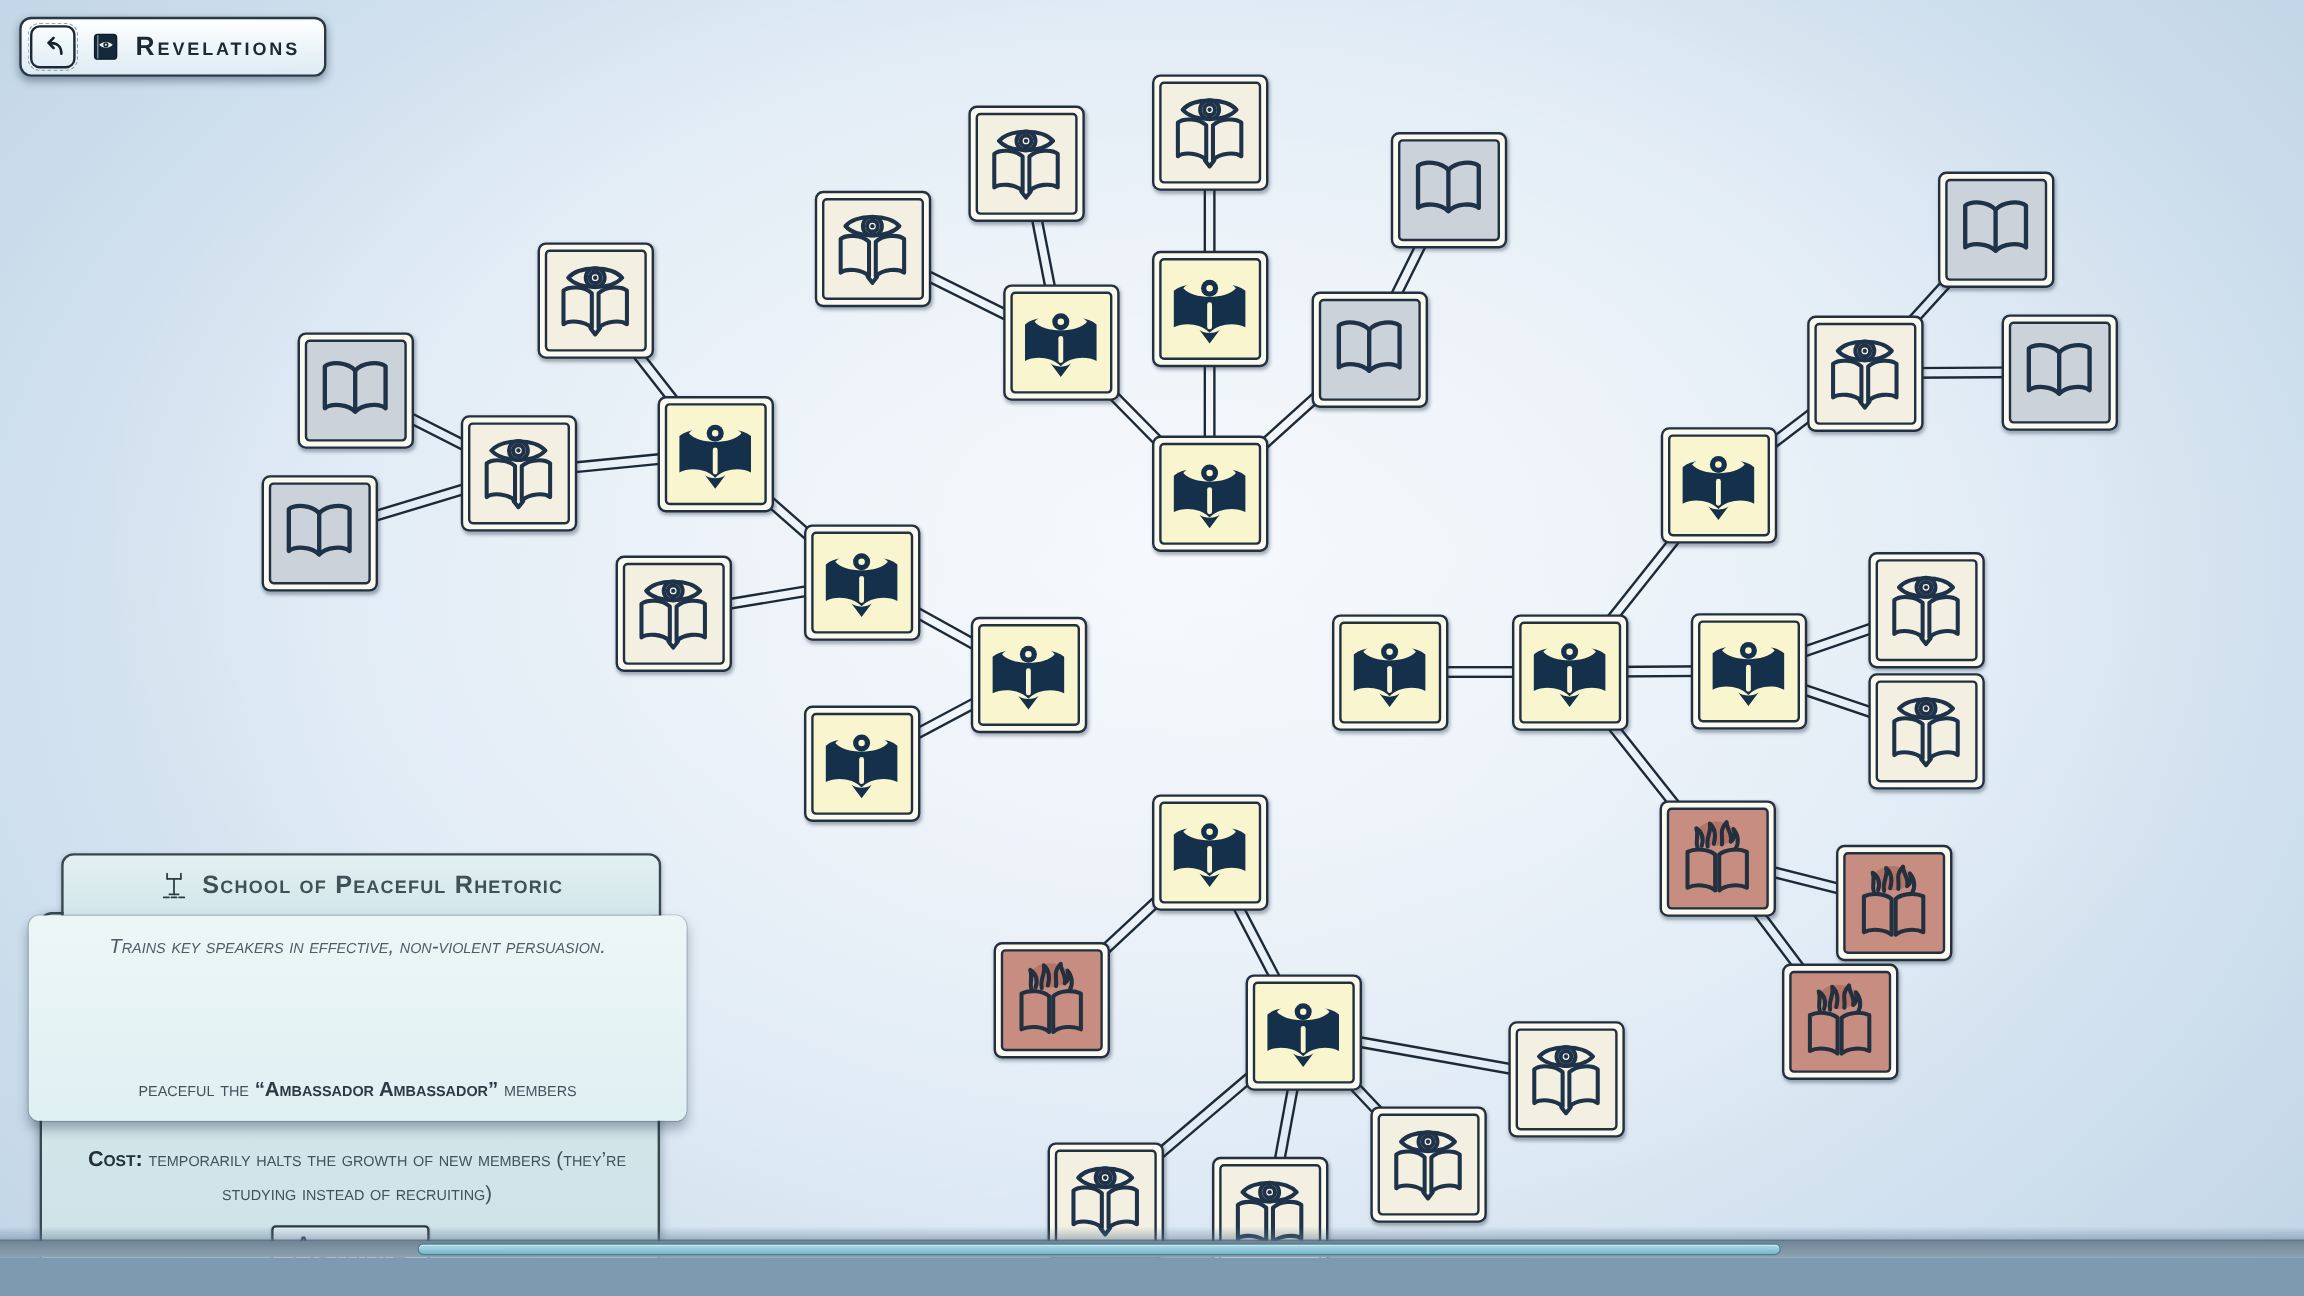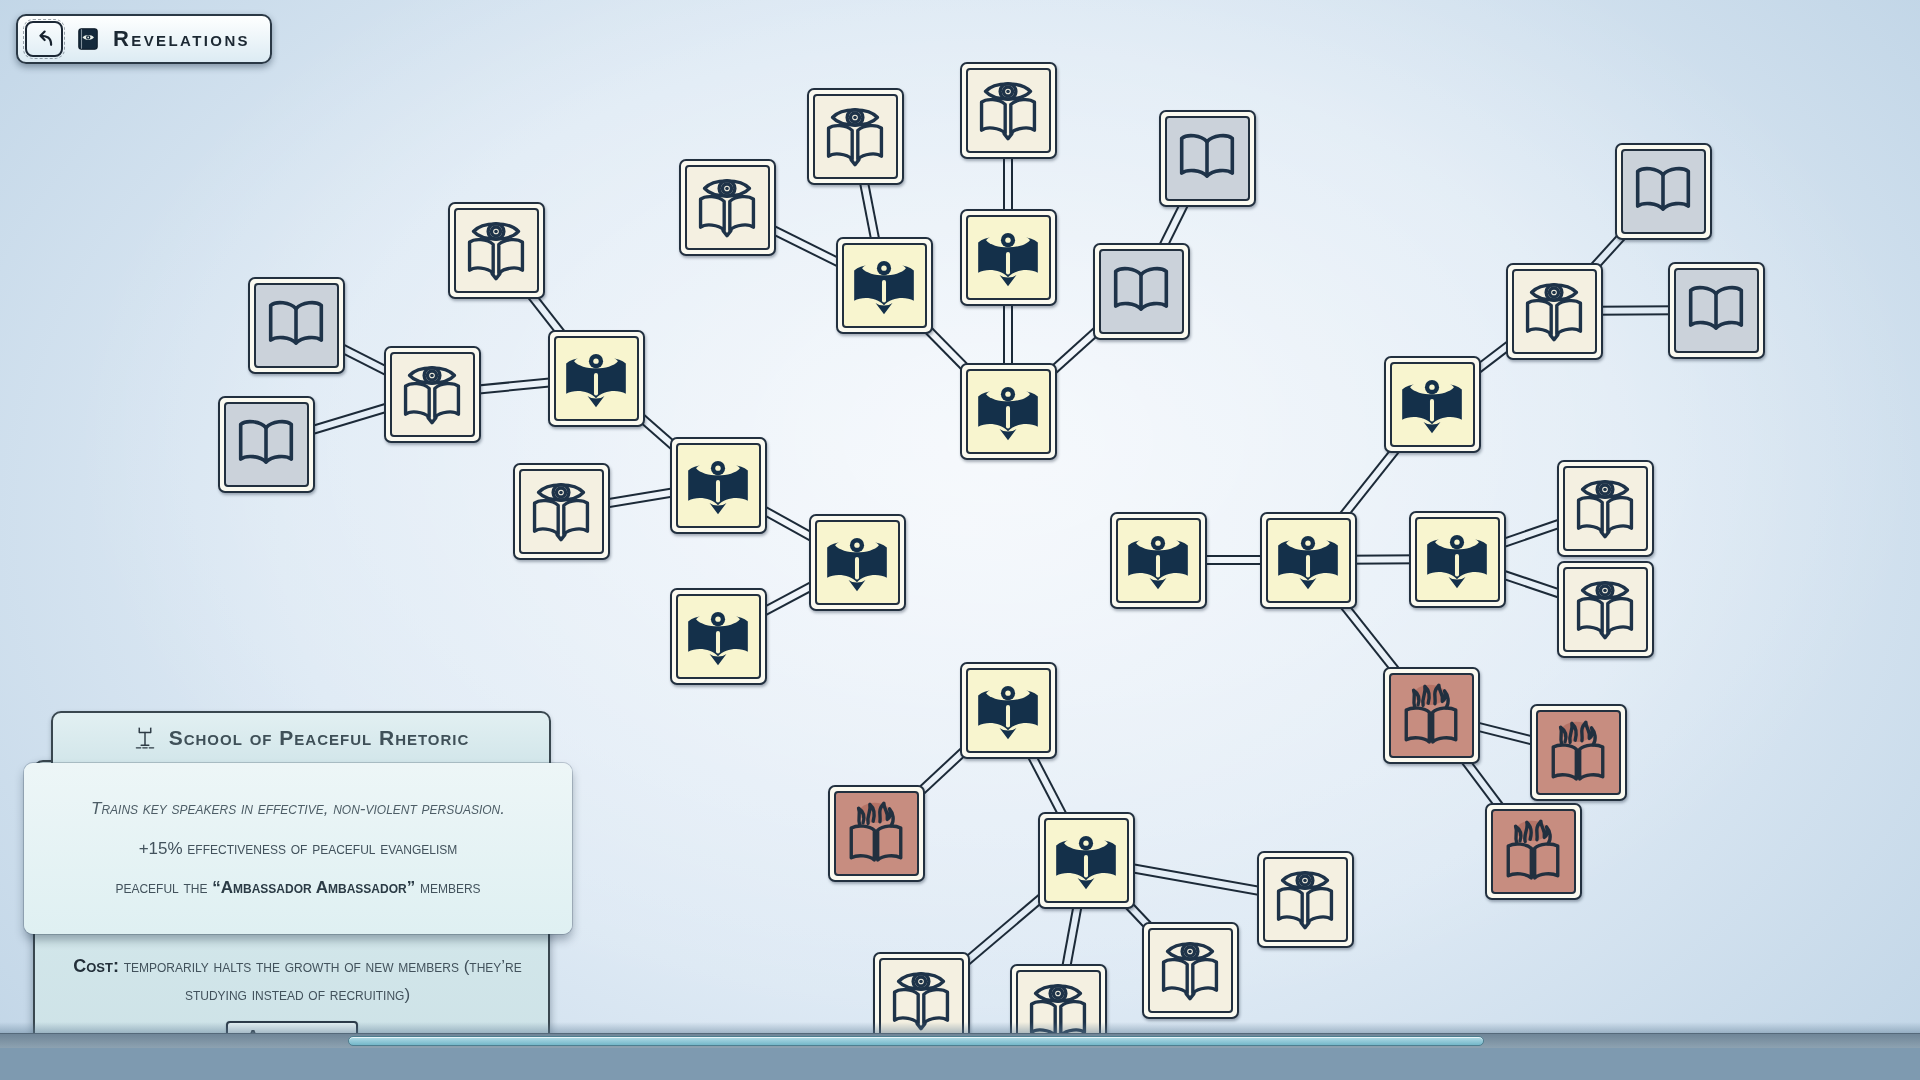--- a/index.html
+++ b/index.html
@@ -40,21 +40,21 @@
     display:flex;align-items:center;justify-content:center;gap:12px;
     box-shadow:0 2px 4px rgba(20,40,60,.25);}
   .tt-title{font-size:21px;font-weight:600;letter-spacing:1px;color:#3f5058;font-variant:small-caps;}
   .tt-body{position:absolute;left:33px;top:760px;width:517px;height:298px;z-index:10;box-sizing:border-box;
     background:linear-gradient(#d9ecee,#cde2e7);border:2px solid #39474f;border-radius:10px;
     box-shadow:0 4px 9px rgba(20,40,60,.4);}
   .tt-effects{position:absolute;left:24px;top:763px;width:548px;height:171px;z-index:12;box-sizing:border-box;
     background:linear-gradient(#edf6f7,#dff0f2);border-radius:9px;
     box-shadow:0 6px 10px rgba(20,40,60,.35), 0 0 0 1px rgba(60,80,95,.25);
     display:flex;flex-direction:column;align-items:center;text-align:center;
-    padding:32px 30px;}
+    padding:12px 30px;}
   .tt-desc{font-size:17px;font-style:italic;color:#4d5d66;font-variant:small-caps;
     line-height:28px;max-width:460px;}
   .tt-effect{font-size:17px;color:#42525c;font-variant:small-caps;line-height:28px;margin-top:auto;}
   .tt-effect strong{color:#2b3b45;font-weight:700;}
   .tt-cost{position:absolute;left:32px;right:20px;top:190px;text-align:center;
     font-size:17px;color:#42525c;font-variant:small-caps;line-height:28px;}
   .cost-label{font-size:18px;font-weight:700;color:#232f39;}
   .activate-btn{position:absolute;left:50%;bottom:1px;transform:translateX(-50%);
     width:132px;height:34px;box-sizing:border-box;border:2px solid #2b3947;border-radius:4px;
     background:rgba(245,251,252,.55);cursor:pointer;
@@ -435,21 +435,20 @@
 
   <div class="tt-body">
     <div class="tt-cost">
       <span class="cost-label">Cost:</span><span> temporarily halts the growth of new members (they’re studying instead of recruiting)</span>
     </div>
     <button class="activate-btn">Activate</button>
   </div>
 
   <div class="tt-effects">
     <div class="tt-desc">Trains key speakers in effective, non-violent persuasion.</div>
-    <div class="tt-effect">+15% effectiveness of peaceful evangelism</div>
     <div class="tt-effect">
       <span>peaceful the </span><strong>“Ambassador Ambassador”</strong><span> members</span>
     </div>
   </div>
 
   <div class="bottom-fade"></div>
   <div class="scroll-track">
     <div class="scroll-handle" id="scroll-handle" style="left: 18.1%; width: 59.2%;"></div>
   </div>
 

